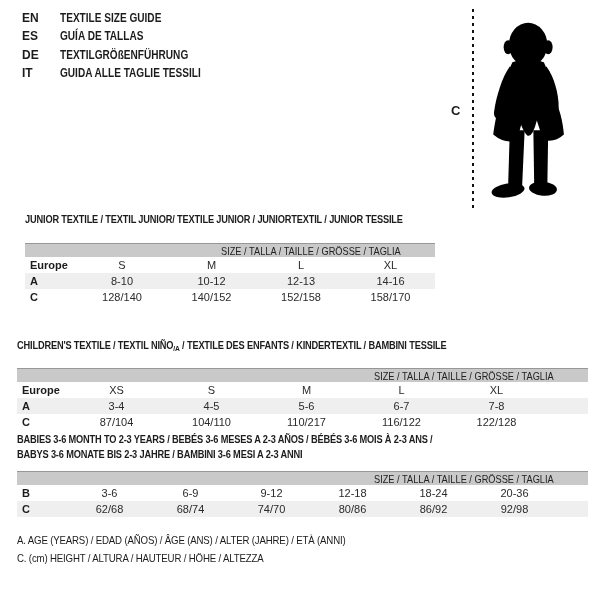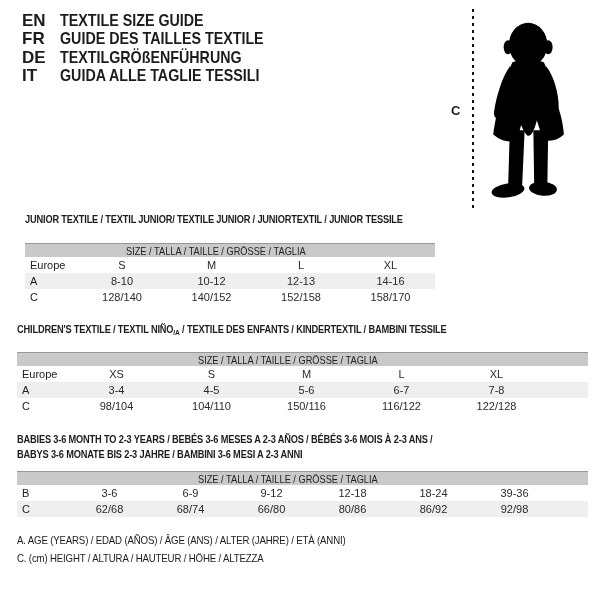--- a/index.html
+++ b/index.html
@@ -8,70 +8,70 @@
     font-family:"Liberation Sans","DejaVu Sans",sans-serif;
     color:#1c1c1c;
   }
   #canvas{position:relative;width:600px;height:600px;background:#ffffff;overflow:hidden;}
 
   
   .cond{display:inline-block;transform:scaleX(0.84);transform-origin:0 50%;white-space:nowrap;}
 
   
   .lang-block{position:absolute;left:22px;top:11px;}
-  .lang-row{display:flex;align-items:baseline;height:18.4px;font-weight:bold;font-size:17px;}
+  .lang-row{display:flex;align-items:baseline;height:18.4px;font-weight:bold;font-size:12px;}
   .lang-code{width:38px;flex:0 0 38px;}
   .lang-label{flex:0 0 auto;}
 
   
   .figure{position:absolute;left:445px;top:6px;width:152px;height:212px;}
   .measure-line{
     position:absolute;left:27px;top:3px;width:2px;height:202px;
     background:repeating-linear-gradient(to bottom,#111 0 3px,transparent 3px 7px);
   }
   .figure-label{position:absolute;left:6px;top:97px;font-weight:bold;font-size:13px;}
   .figure svg{position:absolute;left:36px;top:5px;}
 
   
   .section{position:absolute;left:17px;}
   #sec-junior{top:212px;width:410px;margin-left:8px;}
-  #sec-children{top:322px;width:571px;}
+  #sec-children{top:338px;width:571px;}
   #sec-babies{top:432px;width:571px;}
   .section-title{font-weight:bold;font-size:11px;line-height:15px;letter-spacing:-0.2px;white-space:nowrap;}
   .title-sub{font-size:8px;vertical-align:-2px;}
 
   table.sizes-table{border-collapse:collapse;table-layout:fixed;width:100%;}
   #sec-junior table.sizes-table{margin-top:16px;}
   #sec-children table.sizes-table{margin-top:12px;}
   #sec-babies table.sizes-table{margin-top:9px;}
   .sizes-table td{font-size:11px;height:16px;padding:0;text-align:center;color:#2a2a2a;}
   .sizes-table tr.size-bar td{
     background:#c9c9c9;border-top:1px solid #979797;color:#222222;
-    height:13px;text-align:center;padding-left:5px;
+    height:13px;text-align:right;padding-left:5px;
   }
-  .sizes-table td.row-label{text-align:left;padding-left:5px;color:#1c1c1c;}
+  .sizes-table td.row-label{text-align:left;padding-left:5px;color:#1c1c1c;font-weight:bold;}
   .sizes-table tr.alt td{background:#efefef;}
 
   
   .legend{position:absolute;left:17px;top:534px;}
   .legend-line{font-weight:normal;font-size:11.5px;height:17.5px;letter-spacing:-0.2px;white-space:nowrap;}
 </style>
 </head>
 <body>
 
 <div id="canvas">
 
   <div class="lang-block">
     <div class="lang-row">
       <span class="lang-code">EN</span>
       <span class="lang-label cond">TEXTILE SIZE GUIDE</span>
     </div>
     <div class="lang-row">
-      <span class="lang-code">FR</span>
-      <span class="lang-label cond">GUIDE DES TAILLES TEXTILE</span>
+      <span class="lang-code">ES</span>
+      <span class="lang-label cond">GUÍA DE TALLAS</span>
     </div>
     <div class="lang-row">
       <span class="lang-code">DE</span>
       <span class="lang-label cond">TEXTILGRÖßENFÜHRUNG</span>
     </div>
     <div class="lang-row">
       <span class="lang-code">IT</span>
       <span class="lang-label cond">GUIDA ALLE TAGLIE TESSILI</span>
     </div>
   </div>
@@ -168,23 +168,23 @@
           <td class="row-label">A</td>
           <td>3-4</td>
           <td>4-5</td>
           <td>5-6</td>
           <td>6-7</td>
           <td>7-8</td>
           <td></td>
         </tr>
         <tr>
           <td class="row-label">C</td>
-          <td>98/104</td>
+          <td>87/104</td>
           <td>104/110</td>
-          <td>150/116</td>
+          <td>110/217</td>
           <td>116/122</td>
           <td>122/128</td>
           <td></td>
         </tr>
       </tbody>
     </table>
   </div>
 
   <div class="section" id="sec-babies">
     <div class="section-title">
@@ -206,28 +206,28 @@
         <tr class="size-bar">
           <td colspan="8"><span class="cond">SIZE / TALLA / TAILLE / GRÖSSE / TAGLIA</span></td>
         </tr>
         <tr>
           <td class="row-label">B</td>
           <td>3-6</td>
           <td>6-9</td>
           <td>9-12</td>
           <td>12-18</td>
           <td>18-24</td>
-          <td>39-36</td>
+          <td>20-36</td>
           <td></td>
         </tr>
         <tr class="alt">
           <td class="row-label">C</td>
           <td>62/68</td>
           <td>68/74</td>
-          <td>66/80</td>
+          <td>74/70</td>
           <td>80/86</td>
           <td>86/92</td>
           <td>92/98</td>
           <td></td>
         </tr>
       </tbody>
     </table>
   </div>
 
   <div class="legend">

